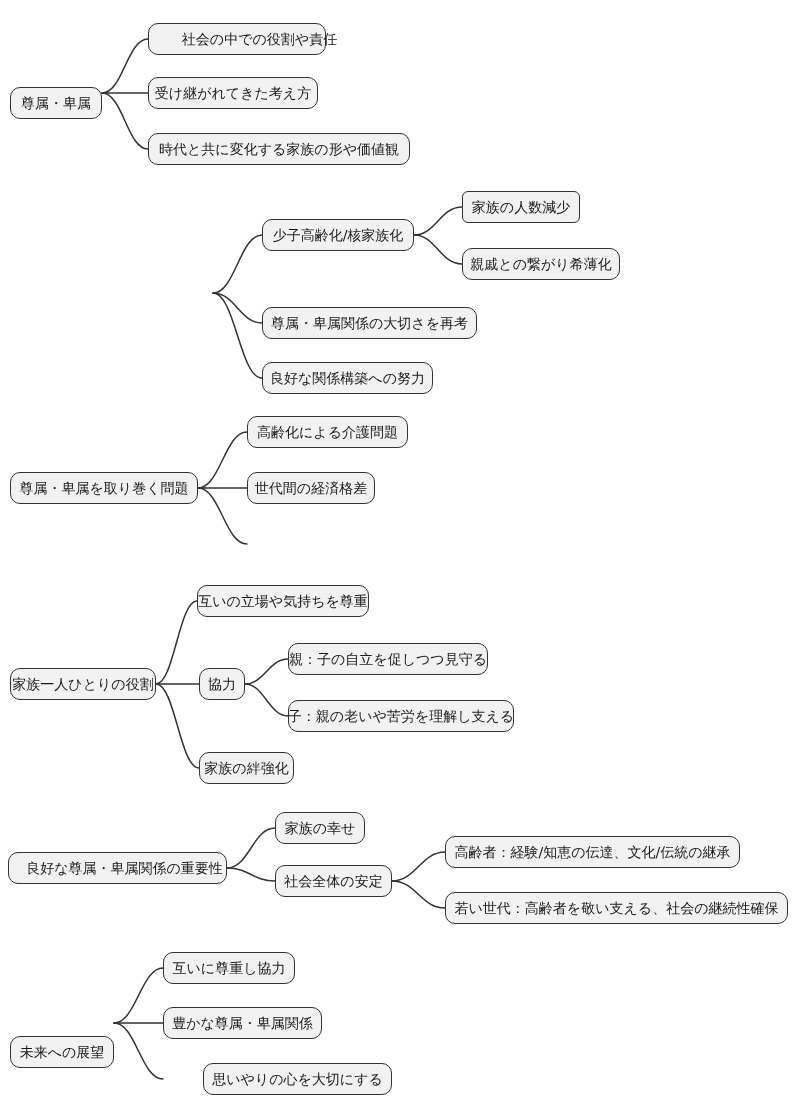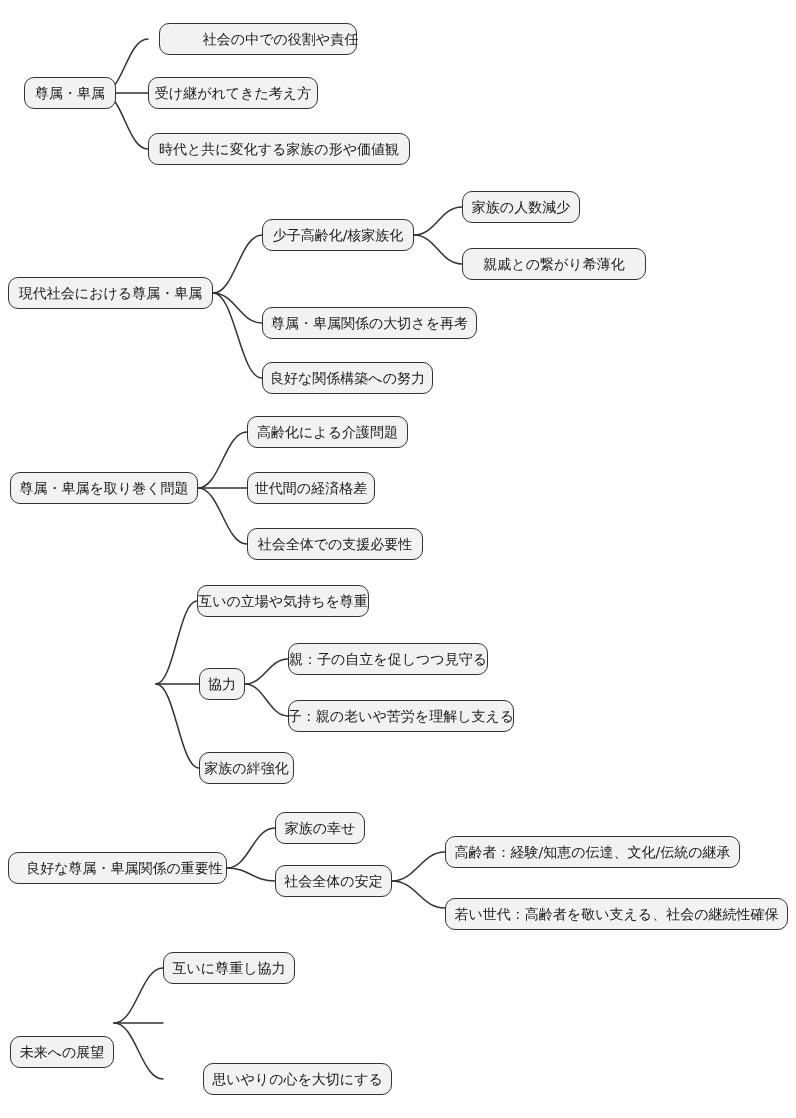--- a/index.html
+++ b/index.html
@@ -46,46 +46,46 @@
     <path d="M227,868 C249,868 253,828 275,828"></path>
     <path d="M227,868 C249,868 253,881 275,881"></path>
     <path d="M392,881 C416,881 421,852 445,852"></path>
     <path d="M392,881 C416,881 421,908 445,908"></path>
 
     <path d="M114,1023 C136,1023 141,968 163,968"></path>
     <path d="M114,1023 L163,1023"></path>
     <path d="M114,1023 C136,1023 141,1079 163,1079"></path>
   </svg>
 
-  <div class="node" style="left:10px;top:77px;width:92px;margin-left:14px;">尊属・卑属</div>
-  <div class="node" style="left:159px;top:23px;width:198px;padding-left:45px;">社会の中での役割や責任</div>
+  <div class="node" style="left:10px;top:87px;width:92px;">尊属・卑属</div>
+  <div class="node" style="left:148px;top:23px;width:178px;padding-left:45px;">社会の中での役割や責任</div>
   <div class="node" style="left:148px;top:77px;width:170px;">受け継がれてきた考え方</div>
   <div class="node" style="left:148px;top:133px;width:262px;">時代と共に変化する家族の形や価値観</div>
 
-  <div class="node" style="left:8px;top:277px;width:205px;">現代社会における尊属・卑属</div>
   <div class="node" style="left:262px;top:219px;width:152px;">少子高齢化/核家族化</div>
-  <div class="node" style="left:462px;top:191px;width:118px;">家族の人数減少</div>
-  <div class="node" style="left:462px;top:248px;width:184px;">親戚との繋がり希薄化</div>
+  <div class="node" style="left:462px;top:191px;width:118px;border-radius:6px;">家族の人数減少</div>
+  <div class="node" style="left:462px;top:248px;width:158px;">親戚との繋がり希薄化</div>
   <div class="node" style="left:262px;top:307px;width:215px;">尊属・卑属関係の大切さを再考</div>
   <div class="node" style="left:262px;top:362px;width:171px;text-align:right;">良好な関係構築への努力</div>
 
   <div class="node" style="left:10px;top:472px;width:188px;">尊属・卑属を取り巻く問題</div>
   <div class="node" style="left:247px;top:416px;width:161px;">高齢化による介護問題</div>
   <div class="node" style="left:247px;top:472px;width:128px;">世代間の経済格差</div>
-  <div class="node" style="left:247px;top:528px;width:176px;">社会全体での支援必要性</div>
 
+  <div class="node" style="left:10px;top:668px;width:146px;">家族一人ひとりの役割</div>
   <div class="node" style="left:197px;top:585px;width:172px;">互いの立場や気持ちを尊重</div>
   <div class="node" style="left:199px;top:668px;width:46px;">協力</div>
   <div class="node" style="left:288px;top:643px;width:200px;">親：子の自立を促しつつ見守る</div>
   <div class="node" style="left:288px;top:700px;width:226px;">子：親の老いや苦労を理解し支える</div>
   <div class="node" style="left:199px;top:752px;width:95px;">家族の絆強化</div>
 
   <div class="node" style="left:8px;top:852px;width:219px;padding-left:14px;">良好な尊属・卑属関係の重要性</div>
   <div class="node" style="left:275px;top:812px;width:90px;">家族の幸せ</div>
   <div class="node" style="left:275px;top:865px;width:117px;">社会全体の安定</div>
   <div class="node" style="left:445px;top:836px;width:295px;text-align:right;">高齢者：経験/知恵の伝達、文化/伝統の継承</div>
-  <div class="node" style="left:445px;top:892px;width:343px;margin-top:6px;">若い世代：高齢者を敬い支える、社会の継続性確保</div>
+  <div class="node" style="left:445px;top:892px;width:343px;">若い世代：高齢者を敬い支える、社会の継続性確保</div>
 
   <div class="node" style="left:10px;top:1036px;width:104px;">未来への展望</div>
   <div class="node" style="left:163px;top:952px;width:132px;">互いに尊重し協力</div>
+  <div class="node" style="left:163px;top:1007px;width:159px;">豊かな尊属・卑属関係</div>
   <div class="node" style="left:163px;top:1063px;width:189px;margin-left:40px;">思いやりの心を大切にする</div>
 
 </div>
 
 </body></html>

